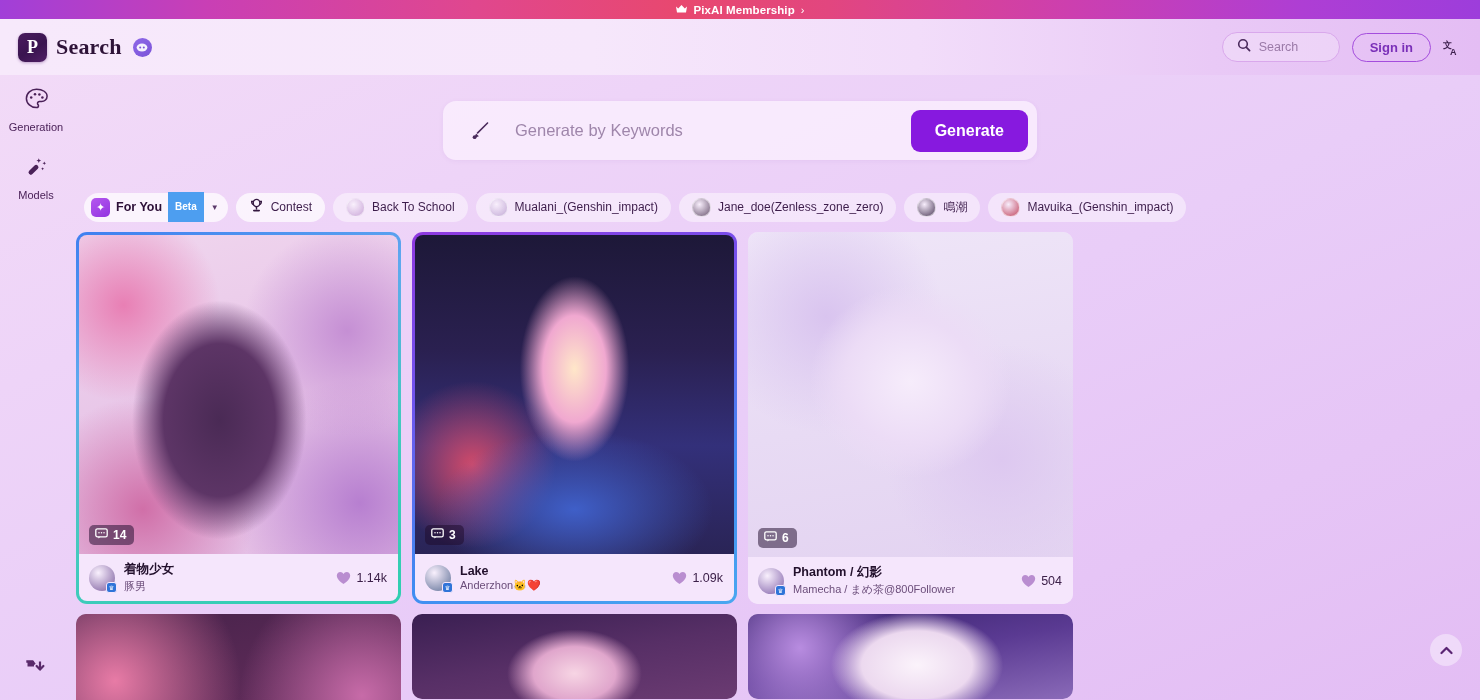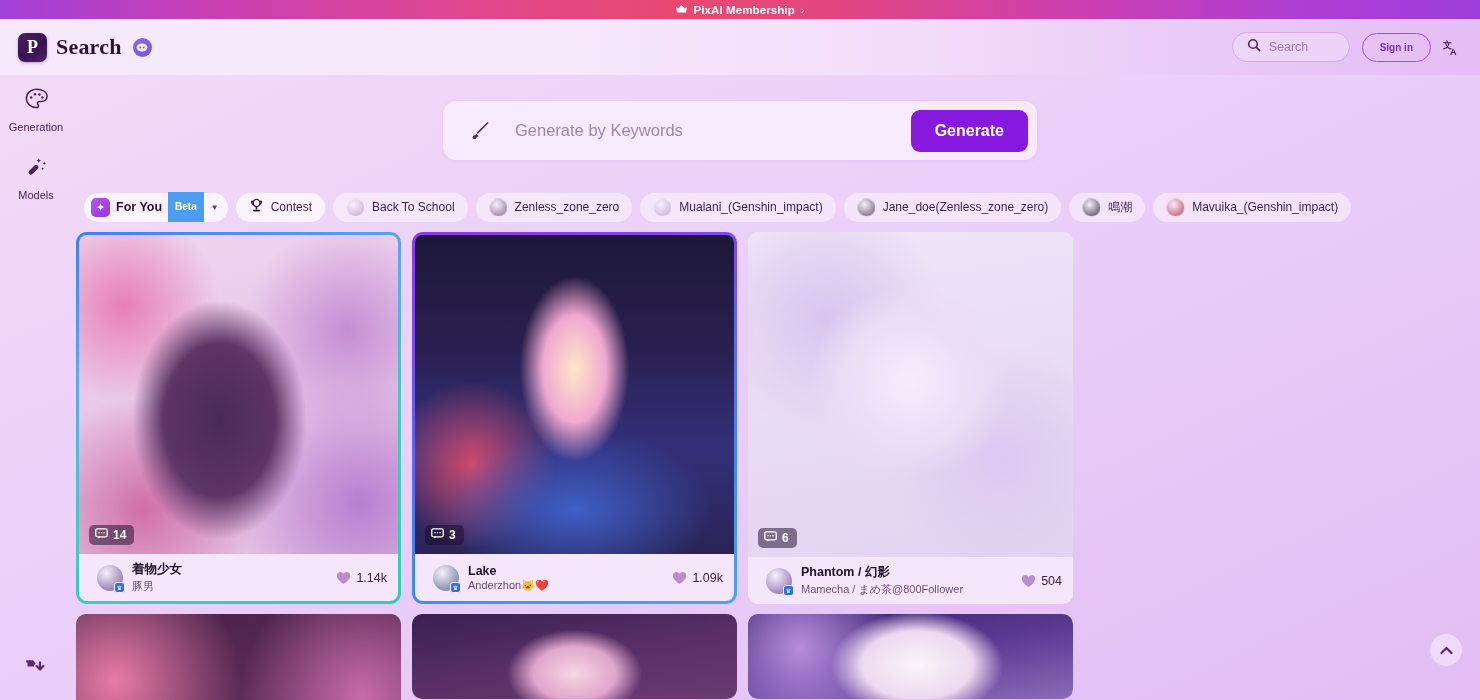--- a/index.html
+++ b/index.html
@@ -76,21 +76,21 @@
     background: rgba(255,255,255,.26);
     display: flex; align-items: center; gap: 8px;
     padding: 0 14px;
     cursor: text;
   }
   #search-box .ph { color: #9b7aa8; font-size: 12.5px; }
 
   #signin-btn {
     height: 29px; padding: 0 17px; border-radius: 15px;
     border: 1px solid #a44ddd; background: transparent;
-    color: #7a2fb8; font-size: 10px; font-weight: 600;
+    color: #7a2fb8; font-size: 13px; font-weight: 600;
     cursor: pointer; font-family: "Liberation Sans", sans-serif;
   }
   #lang-icon { cursor: pointer; display: flex; align-items: center; }
 
   
   #sidebar {
     position: absolute; left: 0; top: 75px; width: 72px; bottom: 14px;
     display: flex; flex-direction: column; align-items: center;
     padding-top: 12px; gap: 22px; z-index: 20;
   }
@@ -180,21 +180,21 @@
   .card-image { flex: 1; position: relative; overflow: hidden; }
   .comment-pill {
     position: absolute; left: 10px; bottom: 9px;
     background: rgba(30,12,45,.52); color: #ffffff;
     border-radius: 5px; padding: 3px 8px 3px 6px;
     display: flex; align-items: center; gap: 5px;
     font-size: 12px; font-weight: 600;
   }
   .card-footer {
     height: 47px; background: #f5e6fc;
-    display: flex; align-items: center; padding: 0 11px 0 18px; gap: 9px;
+    display: flex; align-items: center; padding: 0 11px 0 10px; gap: 9px;
   }
   .footer-avatar {
     width: 26px; height: 26px; border-radius: 50%; flex: none; position: relative;
   }
   .footer-avatar .crown-dot {
     position: absolute; right: -2px; bottom: -2px;
     width: 11px; height: 11px; border-radius: 3px;
     background: #2f74d8; border: 1.2px solid #f5e6fc;
     display: flex; align-items: center; justify-content: center;
     font-size: 6px; color: #fff;
@@ -366,24 +366,20 @@
           <line x1="7.5" y1="8.6" x2="7.5" y2="11.6" stroke="#33173f" stroke-width="1.4"></line>
           <line x1="4.8" y1="12.6" x2="10.2" y2="12.6" stroke="#33173f" stroke-width="1.6" stroke-linecap="round"></line>
         </svg></span>
       <span class="chip-label">Contest</span>
     </div>
     <div class="chip">
       <span class="chip-avatar" style="background: radial-gradient(circle at 38% 32%, rgba(255, 255, 255, 0.333), rgb(202, 166, 216));"></span>
       <span class="chip-label">Back To School</span>
     </div>
     <div class="chip">
-      <span class="chip-avatar" style="background: radial-gradient(circle at 38% 32%, rgba(255, 255, 255, 0.333), rgb(139, 109, 150));"></span>
-      <span class="chip-label">Zenless_zone_zero</span>
-    </div>
-    <div class="chip">
       <span class="chip-avatar" style="background: radial-gradient(circle at 38% 32%, rgba(255, 255, 255, 0.333), rgb(195, 170, 214));"></span>
       <span class="chip-label">Mualani_(Genshin_impact)</span>
     </div>
     <div class="chip">
       <span class="chip-avatar" style="background: radial-gradient(circle at 38% 32%, rgba(255, 255, 255, 0.333), rgb(106, 85, 112));"></span>
       <span class="chip-label">Jane_doe(Zenless_zone_zero)</span>
     </div>
     <div class="chip">
       <span class="chip-avatar" style="background: radial-gradient(circle at 38% 32%, rgba(255, 255, 255, 0.333), rgb(76, 59, 88));"></span>
       <span class="chip-label">鳴潮</span>

